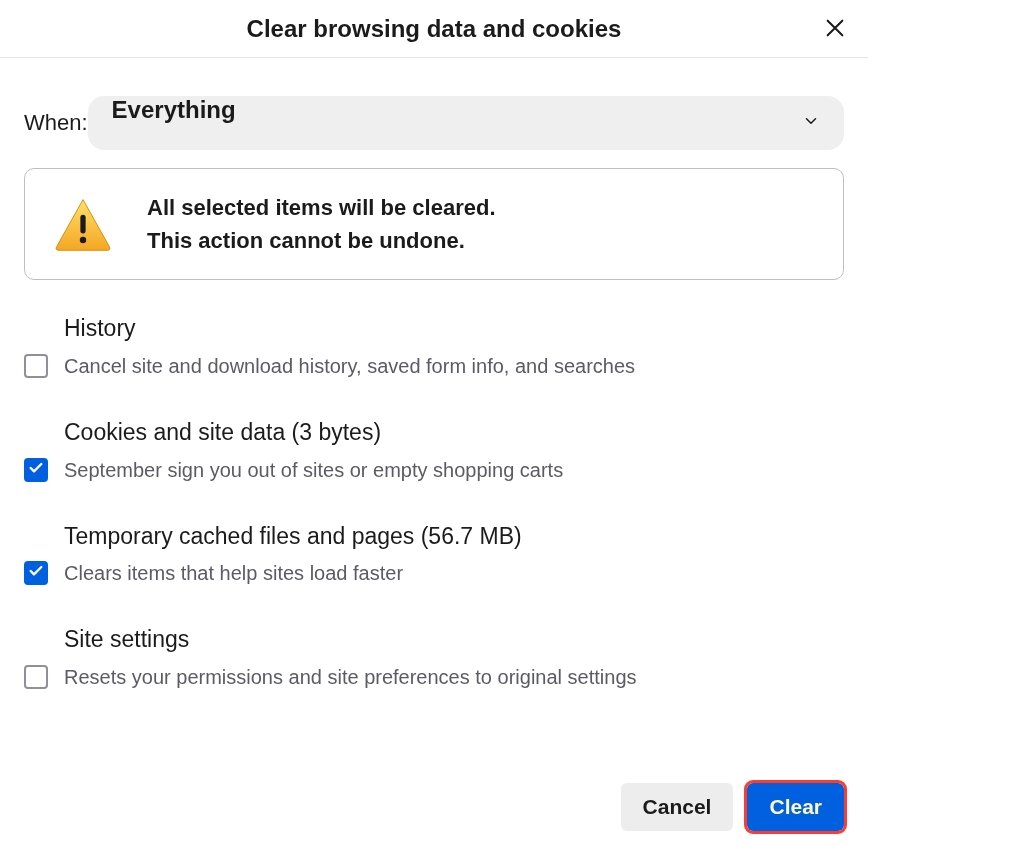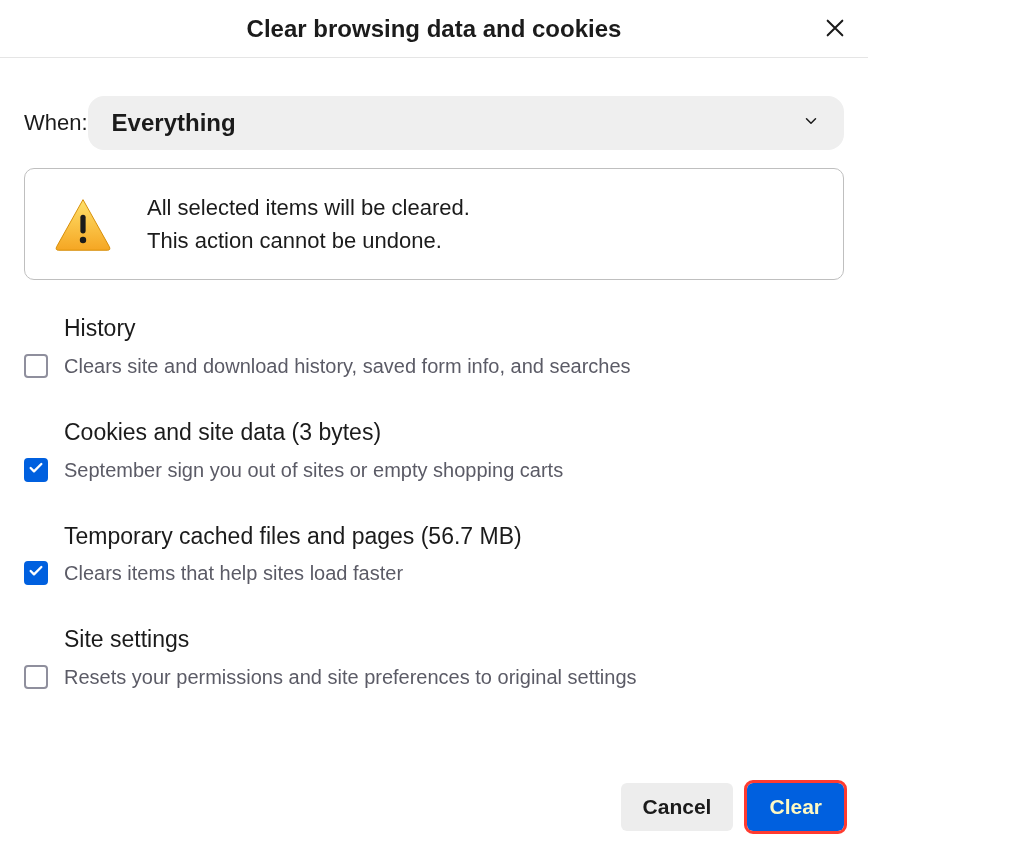--- a/index.html
+++ b/index.html
@@ -49,21 +49,20 @@
   .when-label {
     font-size: 22px;
     font-weight: 400;
   }
   .select {
     flex: 1;
     background: #efefef;
     border-radius: 16px;
     height: 54px;
     display: flex;
-    align-items: center;
     padding: 0 24px;
     cursor: pointer;
     position: relative;
   }
   .select-value {
     font-size: 24px;
     font-weight: 700;
   }
   .select .chev {
     position: absolute;
@@ -78,20 +77,21 @@
     border-radius: 10px;
     padding: 22px 28px 22px 28px;
     display: flex;
     align-items: center;
     gap: 34px;
   }
   .warning-icon svg { width: 60px; height: 60px; display:block; }
   .warning-text {
     font-size: 22px;
     line-height: 1.5;
+    font-weight: bold;
   }
   .options {
     margin-top: 34px;
   }
   .opt {
     display: flex;
     gap: 16px;
     margin-bottom: 40px;
     align-items: flex-end;
   }
@@ -200,21 +200,21 @@
         <div>This action cannot be undone.</div>
       </div>
     </div>
 
     <div class="options">
 
       <div class="opt">
         <div class="cb" role="checkbox" aria-checked="false"></div>
         <div class="opt-text">
           <div class="opt-label">History</div>
-          <div class="opt-desc">Clears site and download history, saved form info, and searches</div>
+          <div class="opt-desc">Cancel site and download history, saved form info, and searches</div>
         </div>
       </div>
 
       <div class="opt">
         <div class="cb checked" role="checkbox" aria-checked="true">
           <span>
             <svg viewBox="0 0 24 24" stroke="#fff" stroke-width="3.5" fill="none" stroke-linecap="round" stroke-linejoin="round">
                 <path d="M4 12l5 5L20 6"></path>
               </svg>
           </span>

